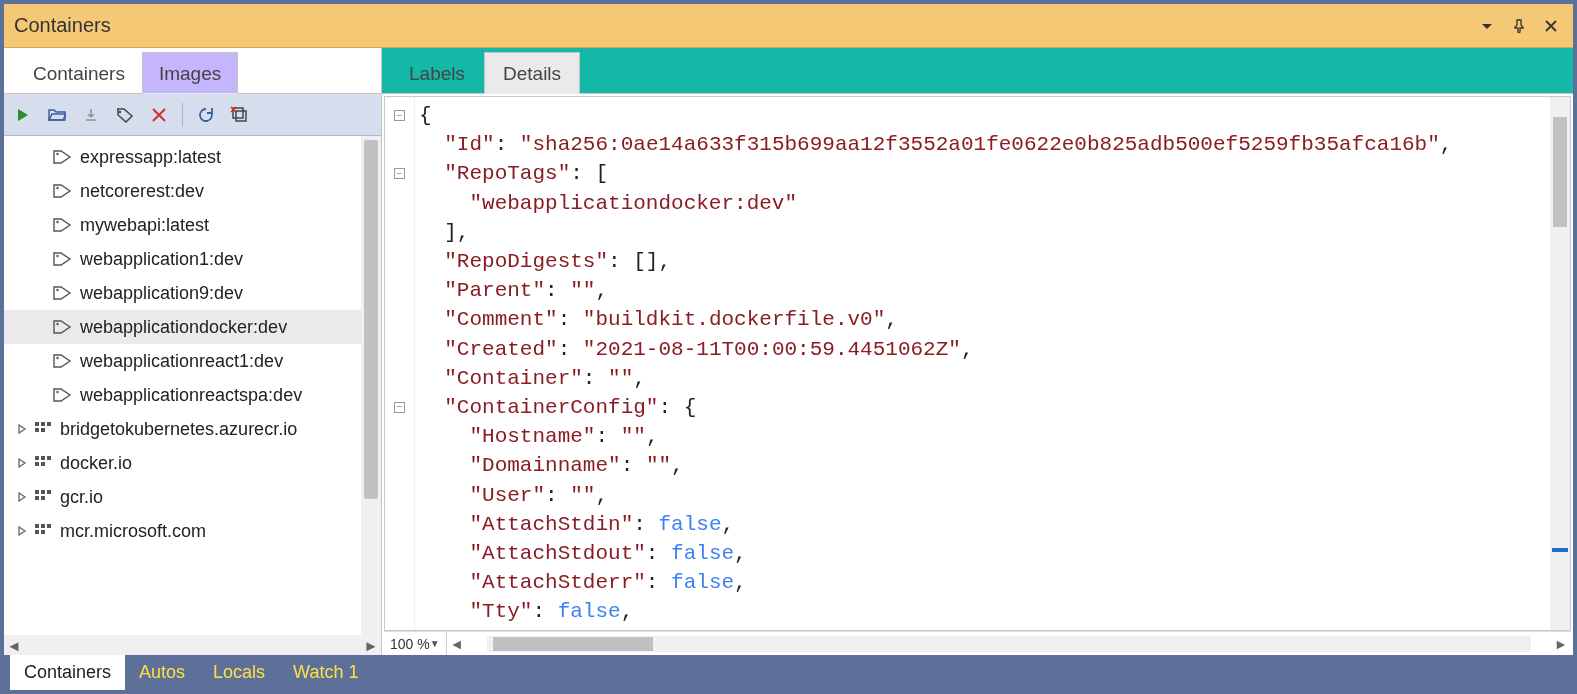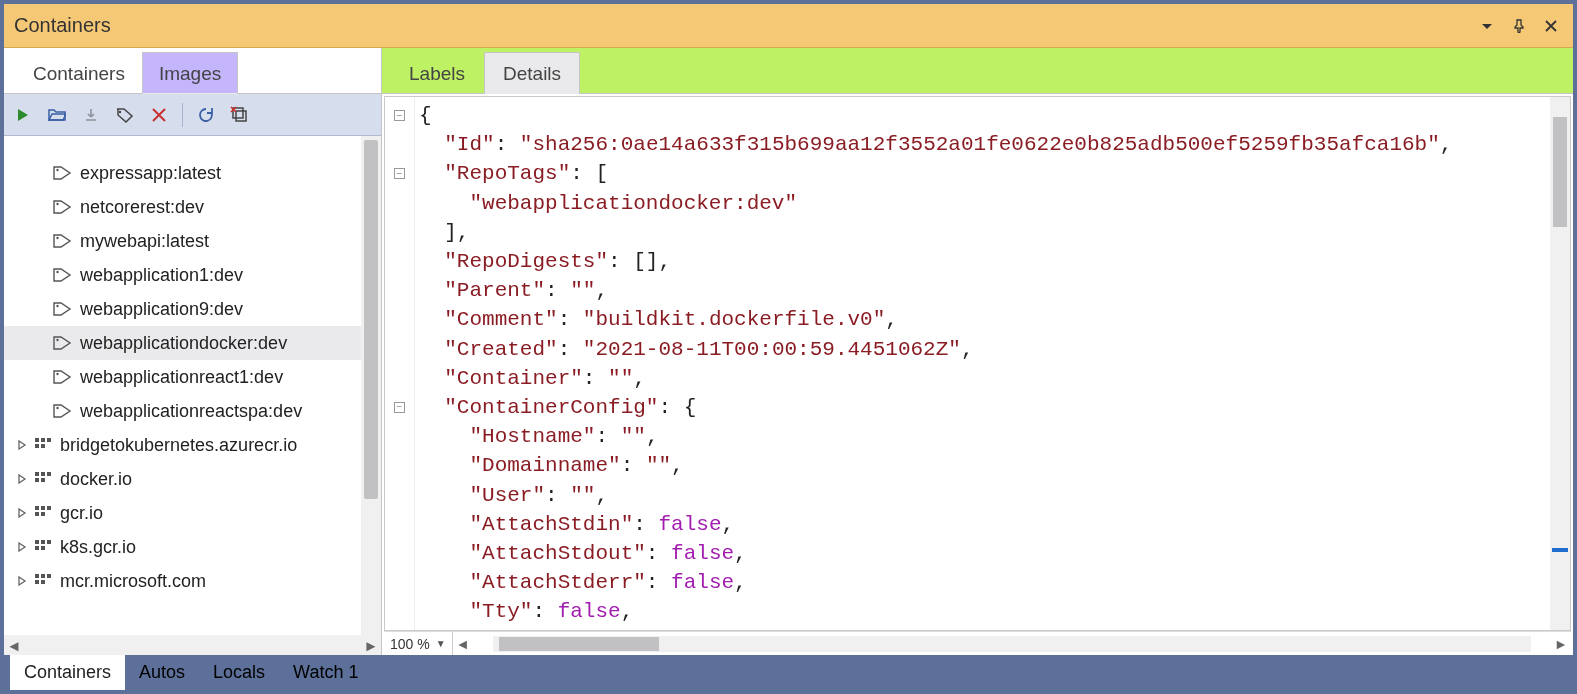--- a/index.html
+++ b/index.html
@@ -10,55 +10,55 @@
 .titlebar .ctl{width:24px;height:24px;margin-left:8px;display:flex;align-items:center;justify-content:center;color:#333;cursor:pointer}
 .body{flex:1;display:flex;min-height:0}
 .leftpane{width:378px;display:flex;flex-direction:column;border-right:1px solid #c5c5c5;min-height:0}
 .lefttabs{height:46px;display:flex;align-items:flex-end;background:#fff;border-bottom:1px solid #c5c5c5;padding-left:12px}
 .lefttab{padding:10px 16px 8px;font-size:19px;color:#444;cursor:pointer;border:1px solid transparent;border-bottom:none;}
 .lefttab.active{background:#c4b5fd;border:1px solid #c5c5c5;border-bottom:1px solid #eaeaec;margin-bottom:-1px}
 .toolbar{height:42px;background:#d6deed;border-bottom:1px solid #b0b9cf;display:flex;align-items:center;padding:0 6px;gap:8px}
 .tbbtn{width:26px;height:26px;display:flex;align-items:center;justify-content:center;cursor:pointer;border-radius:2px}
 .tbsep{width:1px;height:24px;background:#a9b4cc;margin:0 2px}
 .treewrap{flex:1;overflow:hidden;position:relative;display:flex}
-.tree{flex:1;overflow:hidden;padding:20px 0;font-size:18px;line-height:1}
+.tree{flex:1;overflow:hidden;padding:4px 0;font-size:18px;line-height:1}
 .tree .row{display:flex;align-items:center;height:34px;padding-left:28px;white-space:nowrap;overflow:hidden;cursor:pointer}
 .tree .row.selected{background:#eaeaec}
 .tree .row .arrow{width:20px;display:inline-flex;justify-content:center;color:#666}
 .tree .row .ico{width:22px;display:inline-flex;justify-content:center;margin-right:6px;color:#555}
 .tree .row.reg{padding-left:8px}
 .tree .row.reg .arrow{width:20px}
 .treescroll{width:20px;background:#f0f0f0;display:flex;flex-direction:column}
 .treescroll .thumb{background:#c1c1c3;width:14px;margin:2px auto;border-radius:2px}
 .hscroll{height:20px;background:#f0f0f0;display:flex;align-items:center}
 .hscroll .arrowbtn{width:20px;height:20px;display:flex;align-items:center;justify-content:center;color:#666}
 .hscroll .track{flex:1;height:14px;background:#f0f0f0;position:relative}
 .rightpane{flex:1;display:flex;flex-direction:column;min-width:0;min-height:0}
-.righttabs{height:46px;display:flex;align-items:flex-end;background:#bef264;border-bottom:1px solid #c5c5c5;padding-left:8px}
+.righttabs{height:46px;display:flex;align-items:flex-end;background:#14b8a6;border-bottom:1px solid #c5c5c5;padding-left:8px}
 .righttab{padding:10px 18px 8px;font-size:19px;color:#444;cursor:pointer;border:1px solid transparent;border-bottom:none}
 .righttab.active{background:#eaeaec;border:1px solid #c5c5c5;border-bottom:1px solid #eaeaec;margin-bottom:-1px}
 .editorwrap{flex:1;display:flex;min-height:0;border:1px solid #c9c9c9;margin:2px 2px 0 2px}
 .gutter{width:30px;background:#fff;border-right:1px solid #eee;padding-top:4px}
 .gutter .fold{height:29.2px;display:flex;align-items:center;justify-content:center;color:#888;font-size:12px;cursor:pointer}
 .gutter .fold .box{width:11px;height:11px;border:1px solid #999;display:flex;align-items:center;justify-content:center;font-size:10px;line-height:1;background:#fff}
 .code{flex:1;font-family:Consolas,"Courier New",monospace;font-size:21px;line-height:29.2px;white-space:pre;overflow:hidden;padding:4px 0 0 4px;color:#222}
 .code .k{color:#8a1d24}
 .code .s{color:#8a1d24}
-.code .b{color:#a21caf}
+.code .b{color:#3b82f6}
 .vscroll{width:20px;background:#f0f0f0;display:flex;flex-direction:column}
 .vscroll .thumb{background:#c1c1c3;width:14px;margin:2px auto}
 .vscroll .mark{height:4px;background:#1f6fd0;margin:0 2px}
 .zoomrow{height:24px;display:flex;align-items:center;font-size:14px;color:#333;margin:0 2px 0 2px;border-top:1px solid #ddd}
-.zoomrow .zoom{padding:0 6px;border-right:1px solid #ccc;height:100%;display:flex;align-items:center;gap:6px}
+.zoomrow .zoom{padding:0 6px;border-right:1px solid #ccc;height:100%;display:flex;align-items:center;}
 .zoomrow .zarrow{font-size:10px;color:#555}
 .zoomrow .htrack{flex:1;height:16px;background:#f0f0f0;position:relative;margin:0 20px}
 .zoomrow .htrack .hthumb{position:absolute;left:6px;top:1px;height:14px;width:160px;background:#c1c1c3}
 .zoomrow .harrow{width:20px;display:flex;align-items:center;justify-content:center;color:#666}
 .bottomtabs{height:35px;background:#5c7099;display:flex;align-items:stretch;padding-left:6px;gap:0}
-.btab{padding:0 14px;display:flex;align-items:center;color:#000000;font-size:18px;cursor:pointer}
+.btab{padding:0 14px;display:flex;align-items:center;color:#fde047;font-size:18px;cursor:pointer}
 .btab.active{background:#fff;color:#222}
 svg{display:block}
 </style>
 </head>
 <body>
 
 <div class="window">
 
   <div class="titlebar">
     <div class="title">Containers</div>
@@ -255,37 +255,20 @@
               <span class="ico">
                 <svg width="18" height="16" viewBox="0 0 18 16">
                   <rect x="1" y="1" width="4" height="4" fill="#555"></rect>
                   <rect x="7" y="1" width="4" height="4" fill="#555"></rect>
                   <rect x="1" y="7" width="4" height="4" fill="#555"></rect>
                   <rect x="7" y="7" width="4" height="4" fill="#555"></rect>
                   <rect x="13" y="1" width="4" height="4" fill="#555"></rect>
                 </svg>
               </span>
               <span>gcr.io</span>
-            </div>
-            <div class="row reg">
-              <span class="arrow">
-                <svg width="10" height="10" viewBox="0 0 10 10">
-                  <path d="M2 1v8l6-4z" fill="none" stroke="#666" stroke-width="1.3"></path>
-                </svg>
-              </span>
-              <span class="ico">
-                <svg width="18" height="16" viewBox="0 0 18 16">
-                  <rect x="1" y="1" width="4" height="4" fill="#555"></rect>
-                  <rect x="7" y="1" width="4" height="4" fill="#555"></rect>
-                  <rect x="1" y="7" width="4" height="4" fill="#555"></rect>
-                  <rect x="7" y="7" width="4" height="4" fill="#555"></rect>
-                  <rect x="13" y="1" width="4" height="4" fill="#555"></rect>
-                </svg>
-              </span>
-              <span>k8s.gcr.io</span>
             </div>
             <div class="row reg">
               <span class="arrow">
                 <svg width="10" height="10" viewBox="0 0 10 10">
                   <path d="M2 1v8l6-4z" fill="none" stroke="#666" stroke-width="1.3"></path>
                 </svg>
               </span>
               <span class="ico">
                 <svg width="18" height="16" viewBox="0 0 18 16">
                   <rect x="1" y="1" width="4" height="4" fill="#555"></rect>

